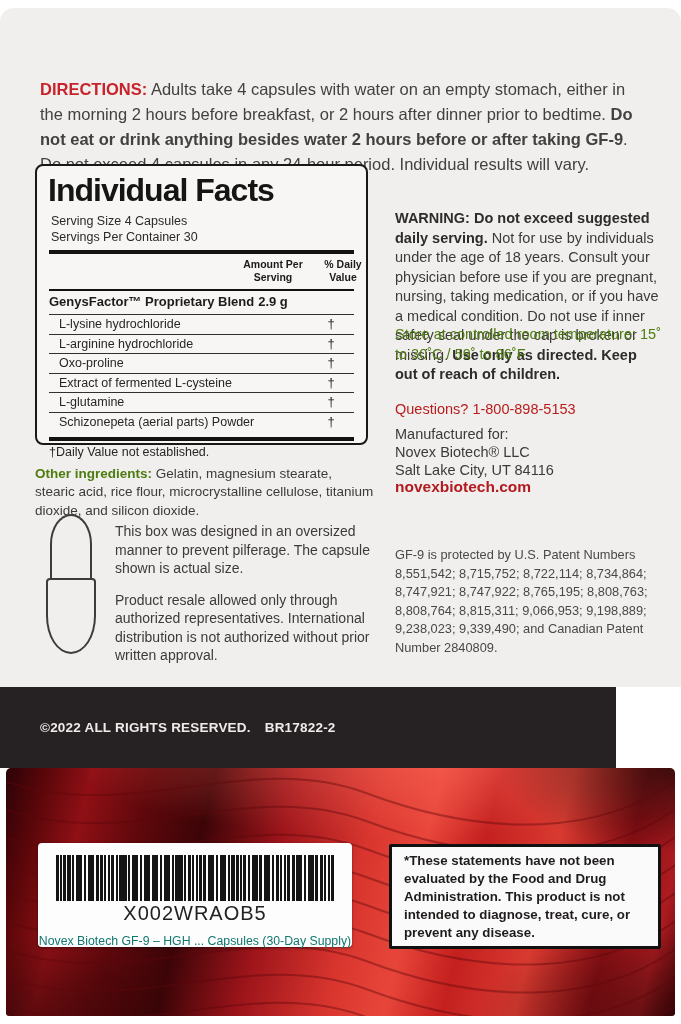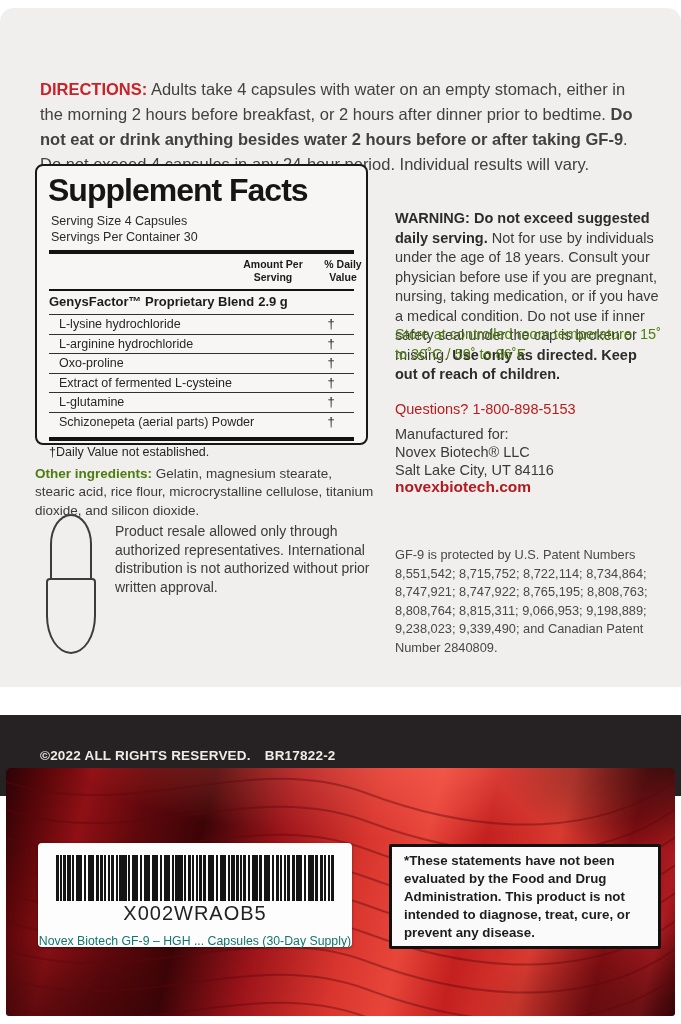--- a/index.html
+++ b/index.html
@@ -84,23 +84,22 @@
   }
   .questions{position:absolute;left:395px;top:393px;width:268px;font-size:14.5px;color:#b91c1c;}
   .mfg{position:absolute;left:395px;top:417px;width:268px;font-size:14.5px;line-height:18px;color:#3d3a39;}
   .website{position:absolute;left:395px;top:470px;font-size:15.5px;font-weight:bold;color:#b21a1f;}
   .patents{
     position:absolute;left:395px;top:538px;width:268px;
     font-size:12.8px;line-height:18.6px;color:#4a4747;
   }
   
   .blackbar{
-    position:absolute;left:0;top:687px;width:681px;height:81px;
+    position:absolute;left:0;top:687px;width:616px;height:81px;
     background:#262223;
-    margin-top:28px;
   }
   .blackbar .txt{
     position:absolute;left:40px;top:33px;color:#efebe8;
     font-size:13.5px;font-weight:bold;letter-spacing:.2px;white-space:nowrap;
   }
   .blackbar .code{margin-left:14px;}
   
   .redpanel{
     position:absolute;left:6px;top:768px;width:669px;height:248px;
     border-radius:5px 5px 3px 3px;
@@ -139,21 +138,21 @@
   }
 </style>
 </head>
 <body>
 
 <div class="card">
 
   <p class="directions"><span class="red bold">DIRECTIONS:</span><span> Adults take 4 capsules with water on an empty stomach, either in the morning 2 hours before breakfast, or 2 hours after dinner prior to bedtime. </span><span class="bold">Do not eat or drink anything besides water 2 hours before or after taking GF-9</span><span>. Do not exceed 4 capsules in any 24-hour period. Individual results will vary.</span></p>
 
   <div class="facts">
-    <h1>Supplement Facts</h1>
+    <h1>Individual Facts</h1>
     <div class="serv first">Serving Size 4 Capsules</div>
     <div class="serv">Servings Per Container 30</div>
     <div class="bar-thick"></div>
     <div class="hdr-row">
       <div class="hdr-amt">Amount Per
 Serving</div>
       <div class="hdr-dv">% Daily
 Value</div>
     </div>
     <div class="bar-med"></div>
@@ -174,20 +173,21 @@
   </div>
 
   <p class="other"><span class="bold">Other ingredients:</span><span> Gelatin, magnesium stearate, stearic acid, rice flour, microcrystalline cellulose, titanium dioxide, and silicon dioxide.</span></p>
 
   <div class="capsule">
     <div class="cap-top"></div>
     <div class="cap-bottom"></div>
   </div>
 
   <div class="box-notes">
+    <p>This box was designed in an oversized manner to prevent pilferage. The capsule shown is actual size.</p>
     <p><span>Product resale allowed only through authorized representatives.</span> <span>International distribution is not authorized without prior written approval.</span></p>
   </div>
 
   <p class="warning"><span class="red bold">WARNING: </span><span class="bold">Do not exceed suggested daily serving.</span><span> Not for use by individuals under the age of 18 years. Consult your physician before use if you are pregnant, nursing, taking medication, or if you have a medical condition. Do not use if inner safety seal under the cap is broken or missing. </span><span class="bold">Use only as directed. Keep out of reach of children.</span></p>
 
   <div class="storage">Store at controlled room temperature: 15˚ to 30˚C / 59˚ to 86˚F</div>
 
   <div class="questions">Questions? 1-800-898-5153</div>
 
   <div class="mfg">

